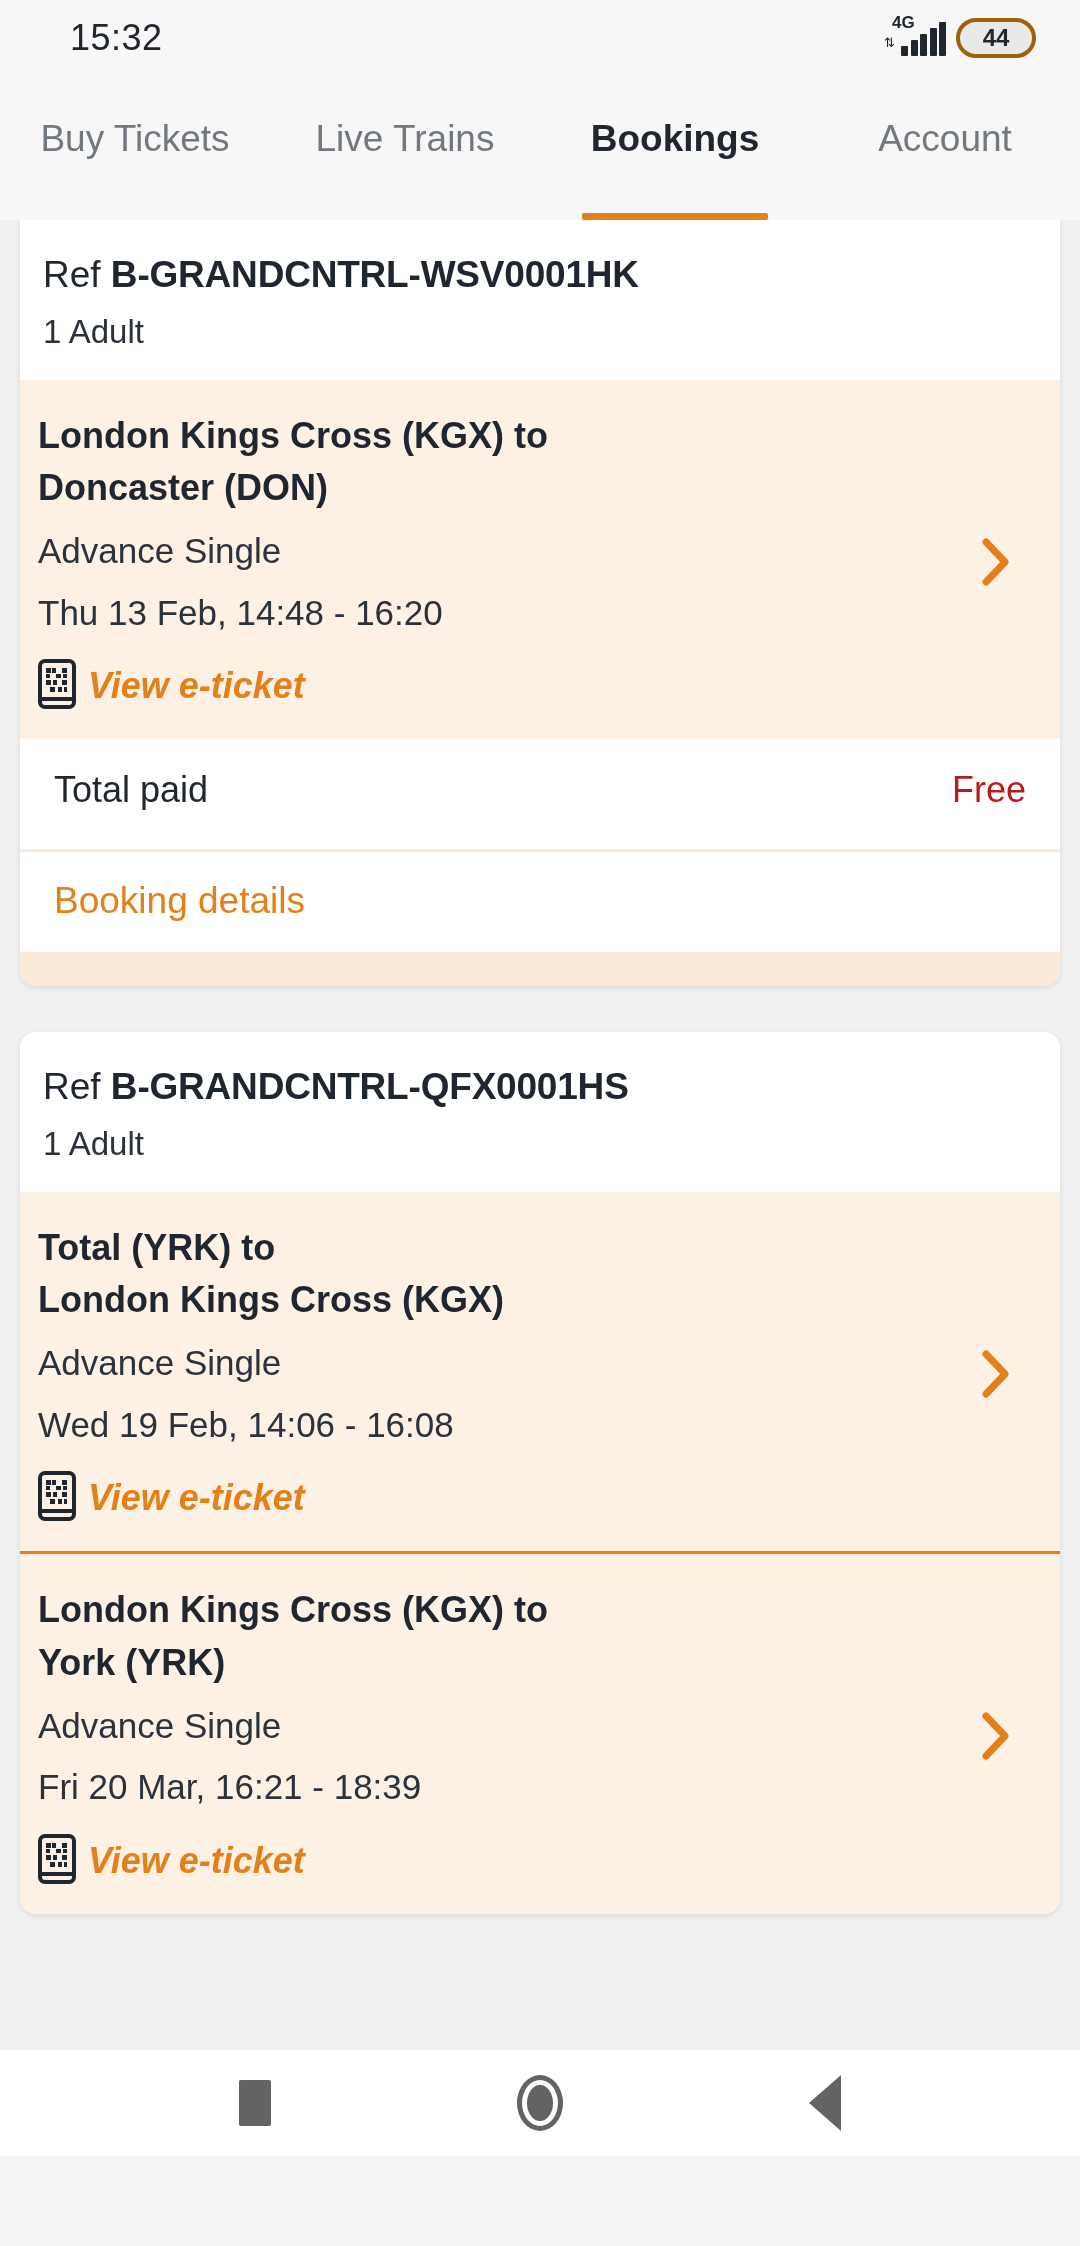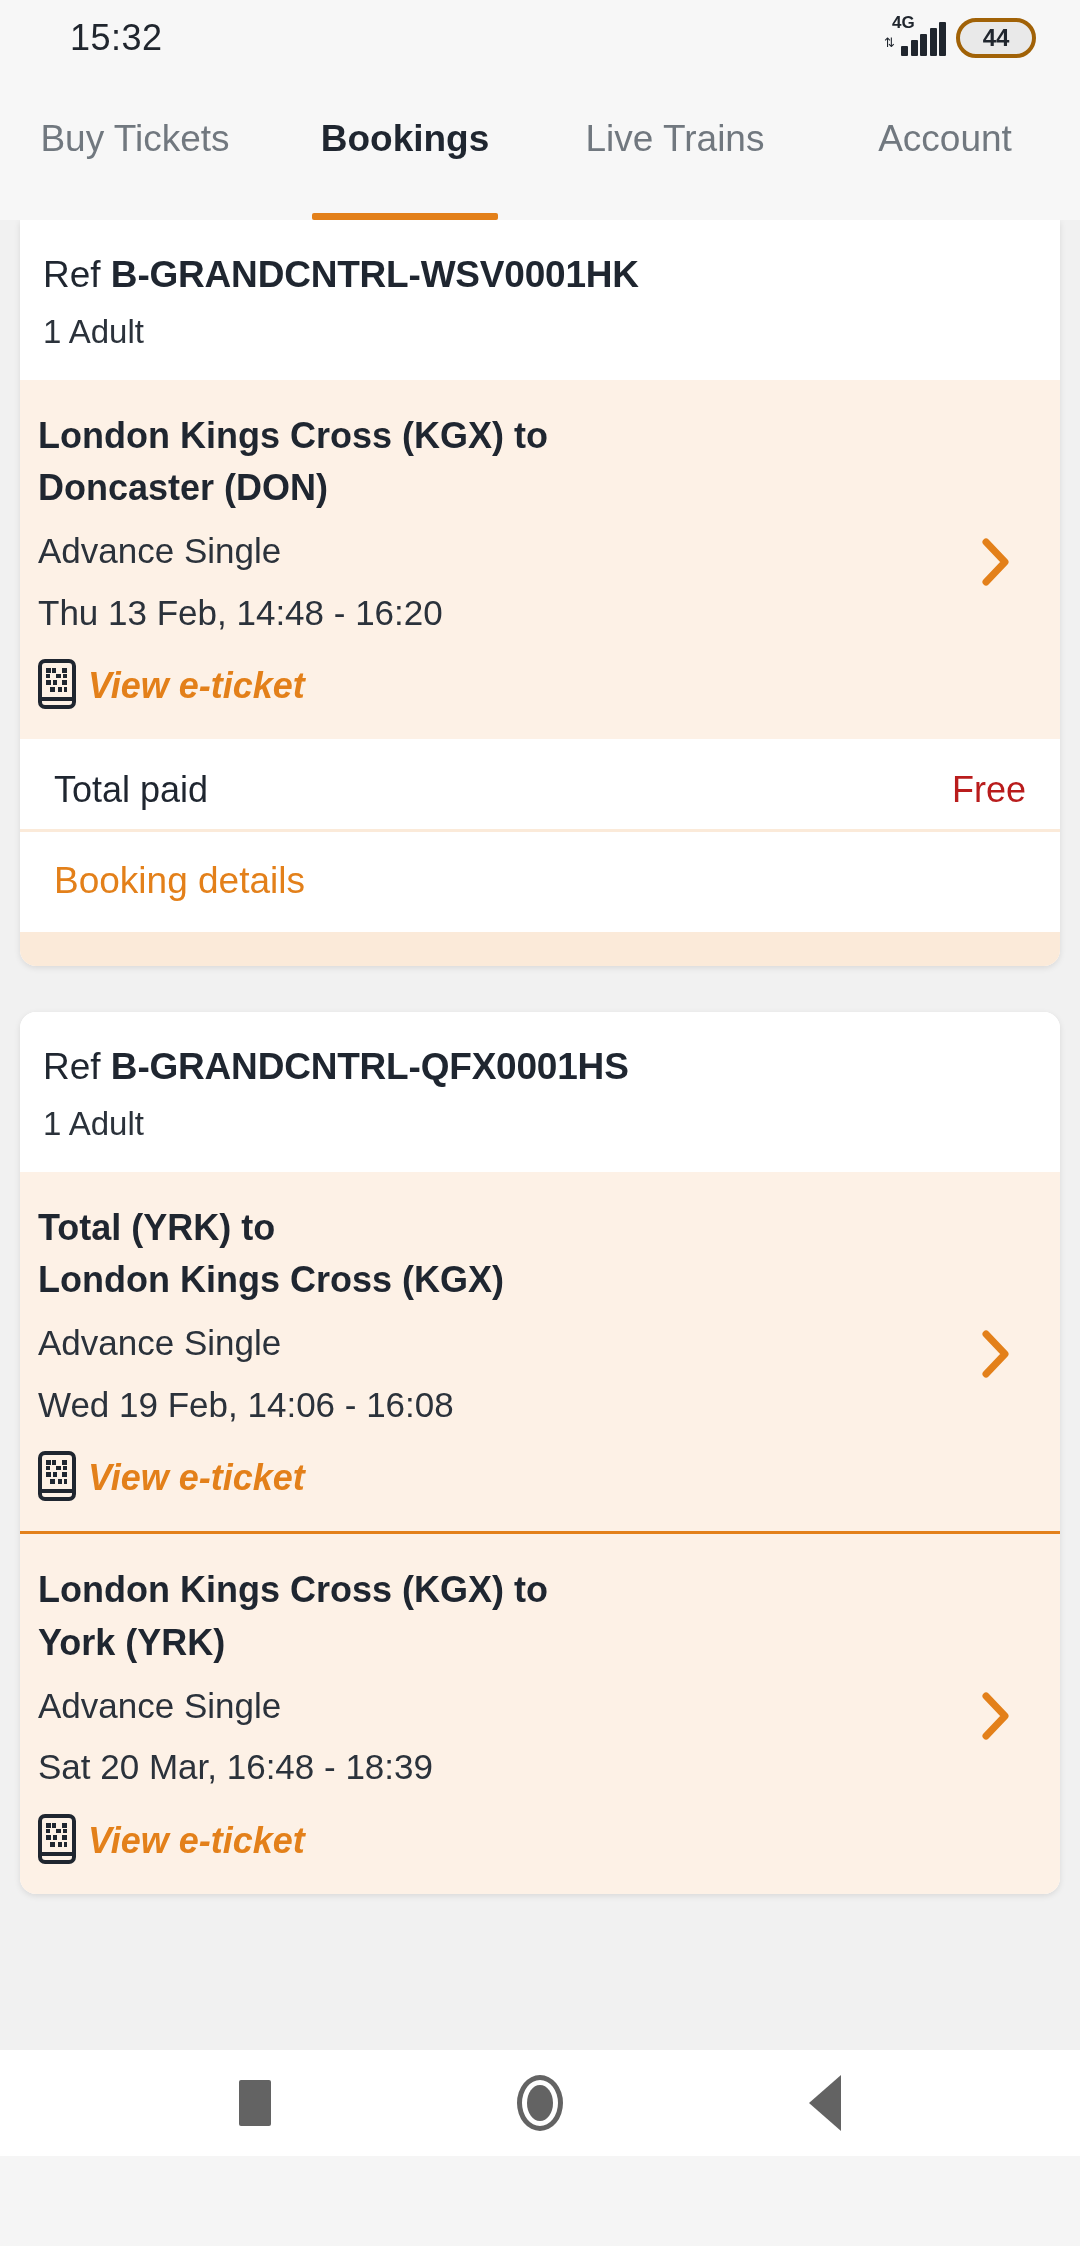--- a/index.html
+++ b/index.html
@@ -200,21 +200,21 @@
     flex: 0 0 auto;
     width: 60px;
     display: flex;
     align-items: center;
     justify-content: center;
     color: #e3801a;
   }
 
   .totals {
     background: #ffffff;
-    padding: 30px 34px 18px 34px;
+    padding: 30px 34px 38px 34px;
     display: flex;
     align-items: center;
     justify-content: space-between;
     border-bottom: 3px solid #fbead9;
   }
   .totals-label { font-size: 36px; color: #1f2630; }
   .totals-value { font-size: 36px; color: #b91c1c; }
 
   .details-row {
     background: #ffffff;
@@ -282,27 +282,27 @@
         <span>44</span>
       </div>
     </div>
   </div>
 
   <div class="tabbar">
     <div class="tab">
       <div class="tab-label">Buy Tickets</div>
 
     </div>
+    <div class="tab">
+      <div class="tab-label">Live Trains</div>
+
+    </div>
     <div class="tab active">
       <div class="tab-label">Bookings</div>
       <div class="underline"></div>
-    </div>
-    <div class="tab">
-      <div class="tab-label">Live Trains</div>
-
     </div>
     <div class="tab">
       <div class="tab-label">Account</div>
 
     </div>
   </div>
 
   <div class="content">
 
     <div class="card first">
@@ -408,21 +408,21 @@
             <polyline points="4,4 23,24 4,44" fill="none" stroke="#e3801a" stroke-width="7" stroke-linecap="round" stroke-linejoin="round"></polyline>
           </svg>
         </div>
       </div>
 
       <div class="leg">
         <div class="leg-body">
           <div class="leg-route">London Kings Cross (KGX) to</div>
           <div class="leg-route">York (YRK)</div>
           <div class="leg-fare">Advance Single</div>
-          <div class="leg-time">Sat 20 Mar, 16:48 - 18:39</div>
+          <div class="leg-time">Fri 20 Mar, 16:21 - 18:39</div>
           <div class="eticket">
             <span>
               <svg width="38" height="50" viewBox="0 0 38 50">
                 <rect x="2" y="2" width="34" height="46" rx="5" fill="none" stroke="#1f2630" stroke-width="4"></rect>
                 <rect x="4" y="38" width="30" height="4" fill="#1f2630"></rect>
                 <g fill="#1f2630">
                   <rect x="8" y="9" width="5" height="5"></rect>
                     <rect x="14" y="9" width="4" height="5"></rect>
                   <rect x="24" y="9" width="5" height="5"></rect>
                     <rect x="8" y="15" width="4" height="4"></rect>

